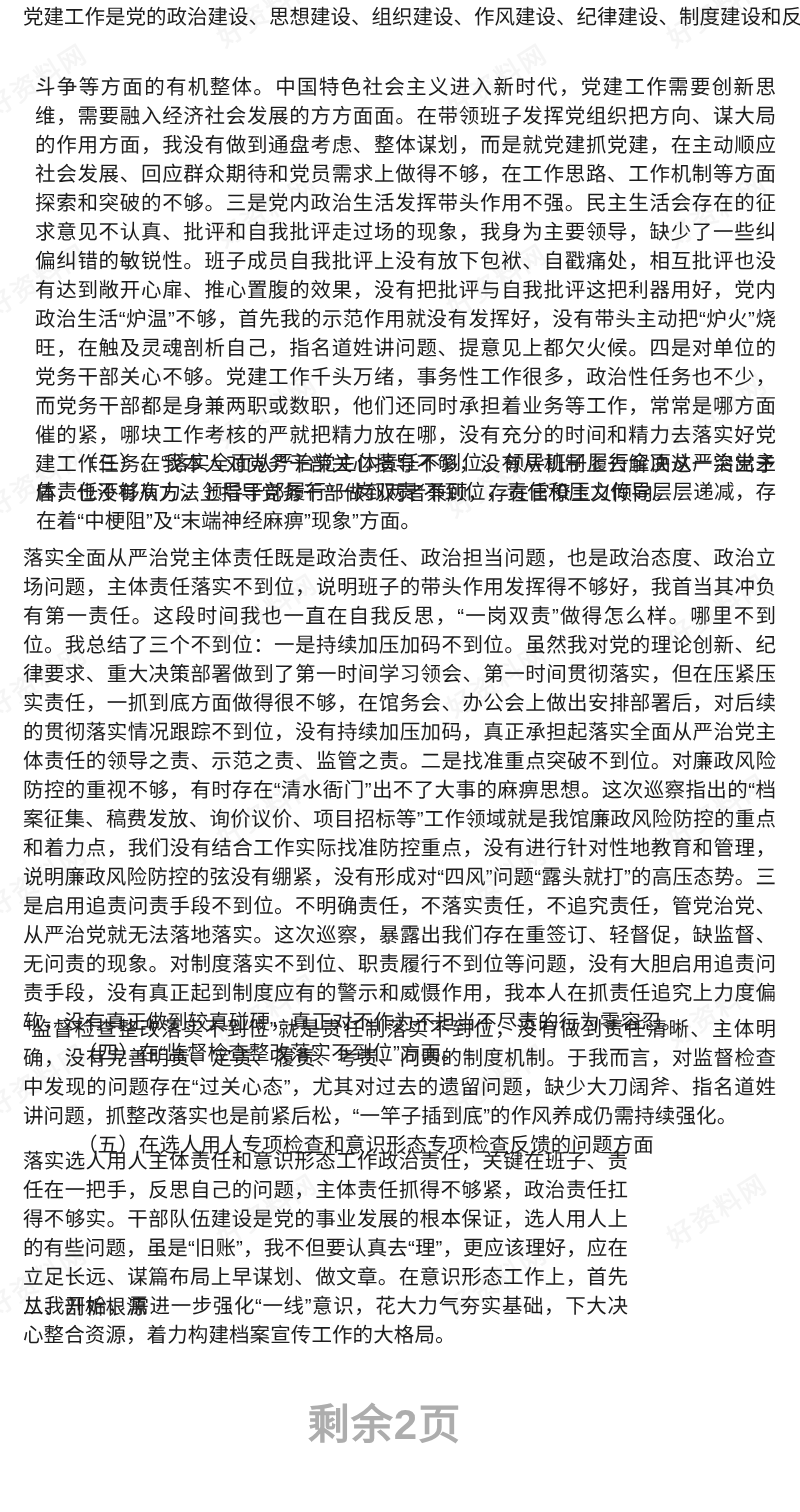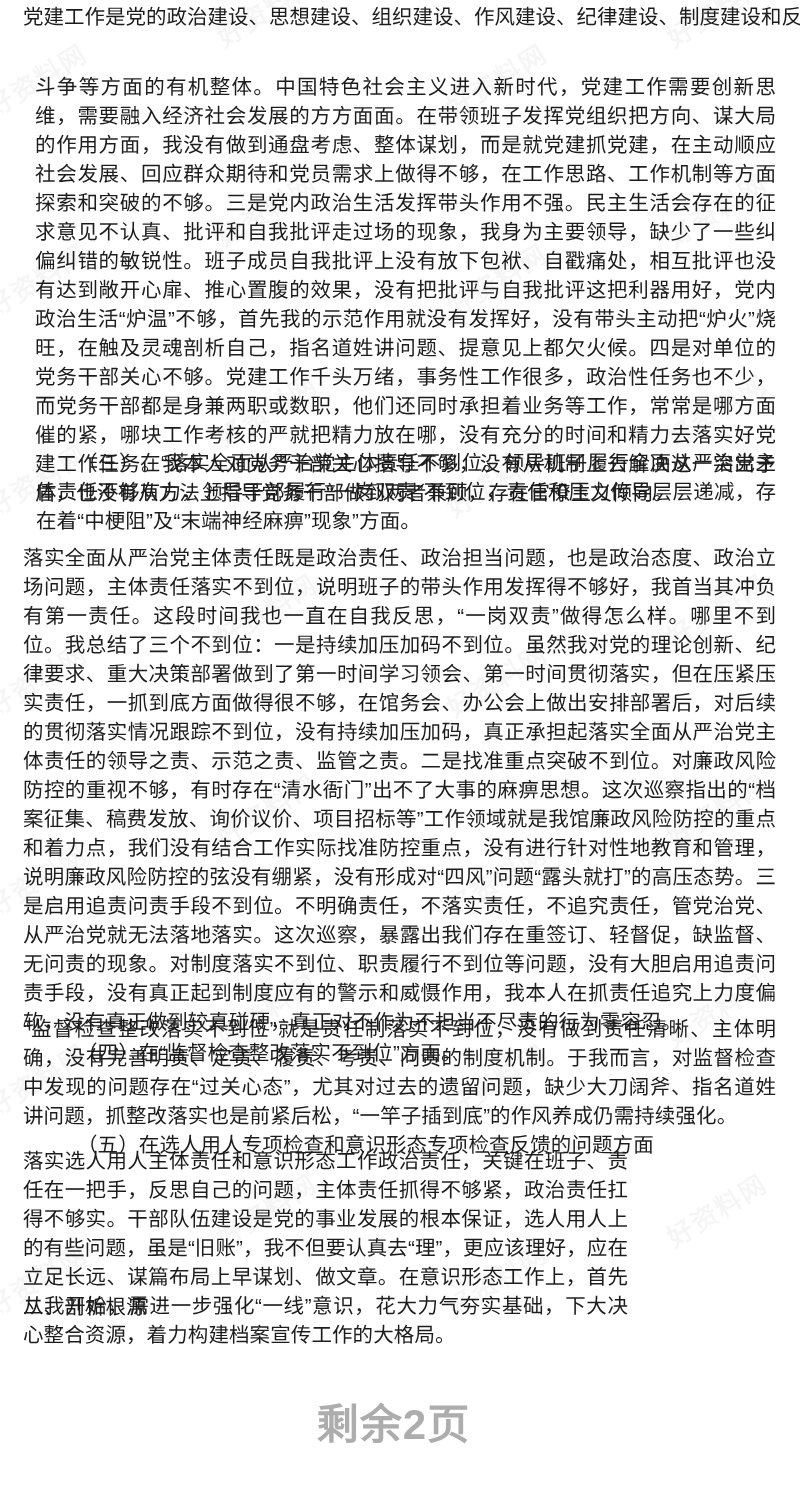--- a/index.html
+++ b/index.html
@@ -96,21 +96,21 @@
   #para-block-3 { position: absolute; left: 0; top: 507px; width: 800px; box-sizing: border-box; margin-top: 36px; }
   #para-block-4 { position: absolute; left: 0; top: 1038px; width: 668px; box-sizing: border-box; }
   #para-block-5 { position: absolute; left: 0; top: 1014px; width: 800px; box-sizing: border-box; }
   #para-block-6 { position: absolute; left: 0; top: 1130px; width: 800px; box-sizing: border-box; }
   #para-block-7 { position: absolute; left: 0; top: 1098px; width: 652px; box-sizing: border-box; margin-top: 48px; }
   #para-block-8 { position: absolute; left: 0; top: 1292px; width: 800px; box-sizing: border-box; }
 
   
   #paywall-banner {
     position: absolute;
-    left: 12px;
+    left: 3px;
     top: 1380px;
     width: 763px;
     height: 90px;
     display: flex;
     align-items: center;
     justify-content: center;
     gap: 38px;
     z-index: 3;
   }
   .paywall-text {

